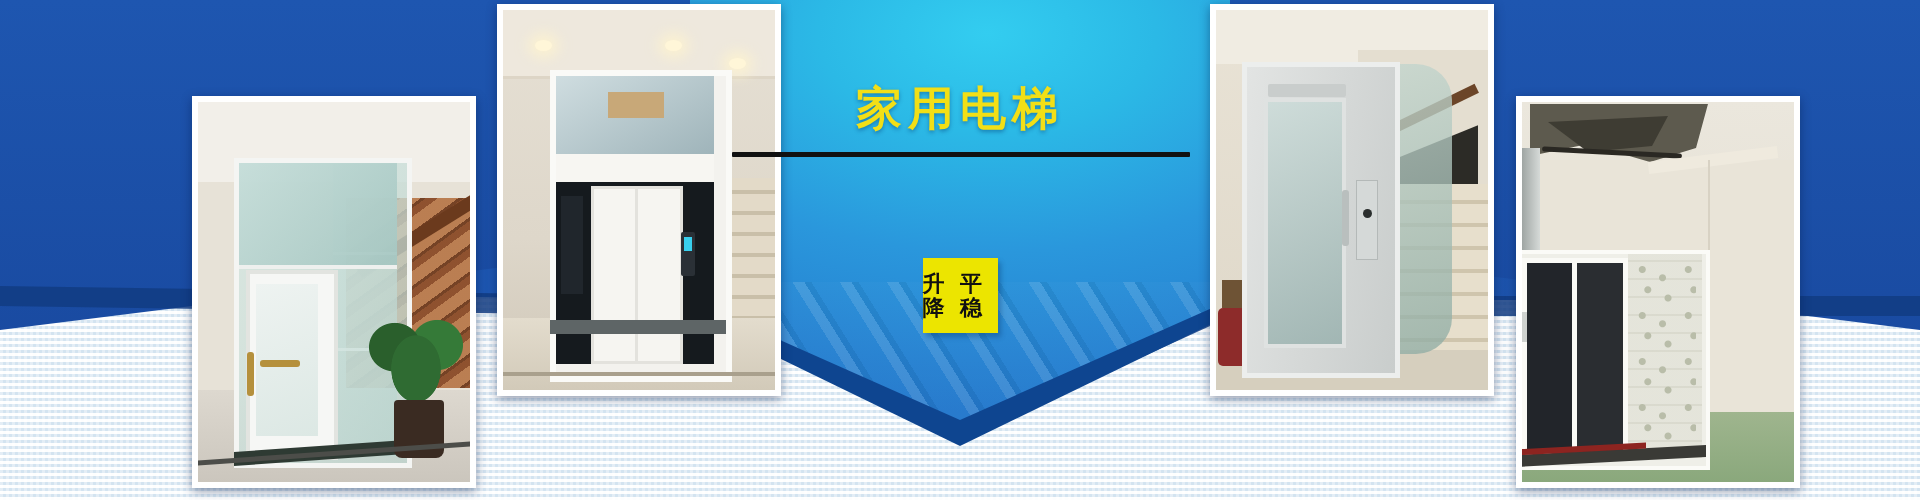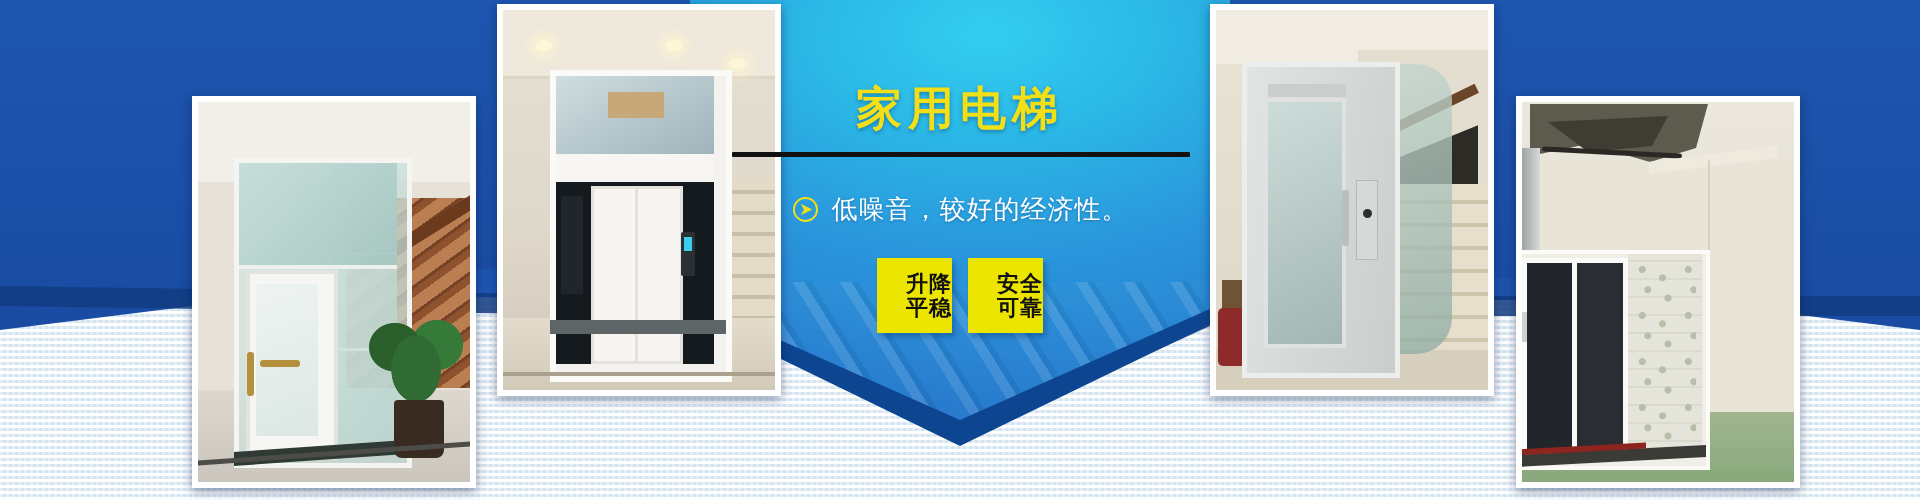--- a/index.html
+++ b/index.html
@@ -83,21 +83,21 @@
     text-shadow:0 1px 3px rgba(0,50,110,.4);
   }
   .badges{
     position:absolute;left:0;right:0;top:258px;
     display:flex;justify-content:center;gap:16px;
   }
   .badge{
     width:75px;height:75px;
     background:#ece500;
     box-shadow:3px 4px 5px rgba(0,40,90,.30);
-    display:flex;flex-direction:column;align-items:flex-end;justify-content:center;
+    display:flex;flex-direction:row;align-items:center;justify-content:center;
     color:#111;font-size:22px;font-weight:bold;line-height:1.08;letter-spacing:1px;
   }
   .badge span{display:block;}
 
   
   .photo{
     position:absolute;background:#fff;
     box-shadow:0 3px 10px rgba(0,25,70,.45);
     overflow:hidden;
   }
@@ -311,33 +311,22 @@
       </div>
     </div>
   </div>
 
   <div class="text-block">
 
     <div class="title">家用电梯</div>
 
     <div class="divider"></div>
 
-    <div class="subtitle-row">
-      <svg class="bullet-icon" viewBox="0 0 28 28">
-        <circle cx="14" cy="14" r="12" fill="none" stroke="#f2df16" stroke-width="2"></circle>
-        <path d="M9 8 L21 14 L9 20 L12.5 14 Z" fill="#f2df16"></path>
-      </svg>
-      <div class="subtitle">低噪音，较好的经济性。</div>
-    </div>
 
     <div class="badges">
       <div class="badge">
         <span>升降</span>
         <span>平稳</span>
       </div>
-      <div class="badge">
-        <span>安全</span>
-        <span>可靠</span>
-      </div>
     </div>
 
   </div>
 </div>
 
 </body></html>

